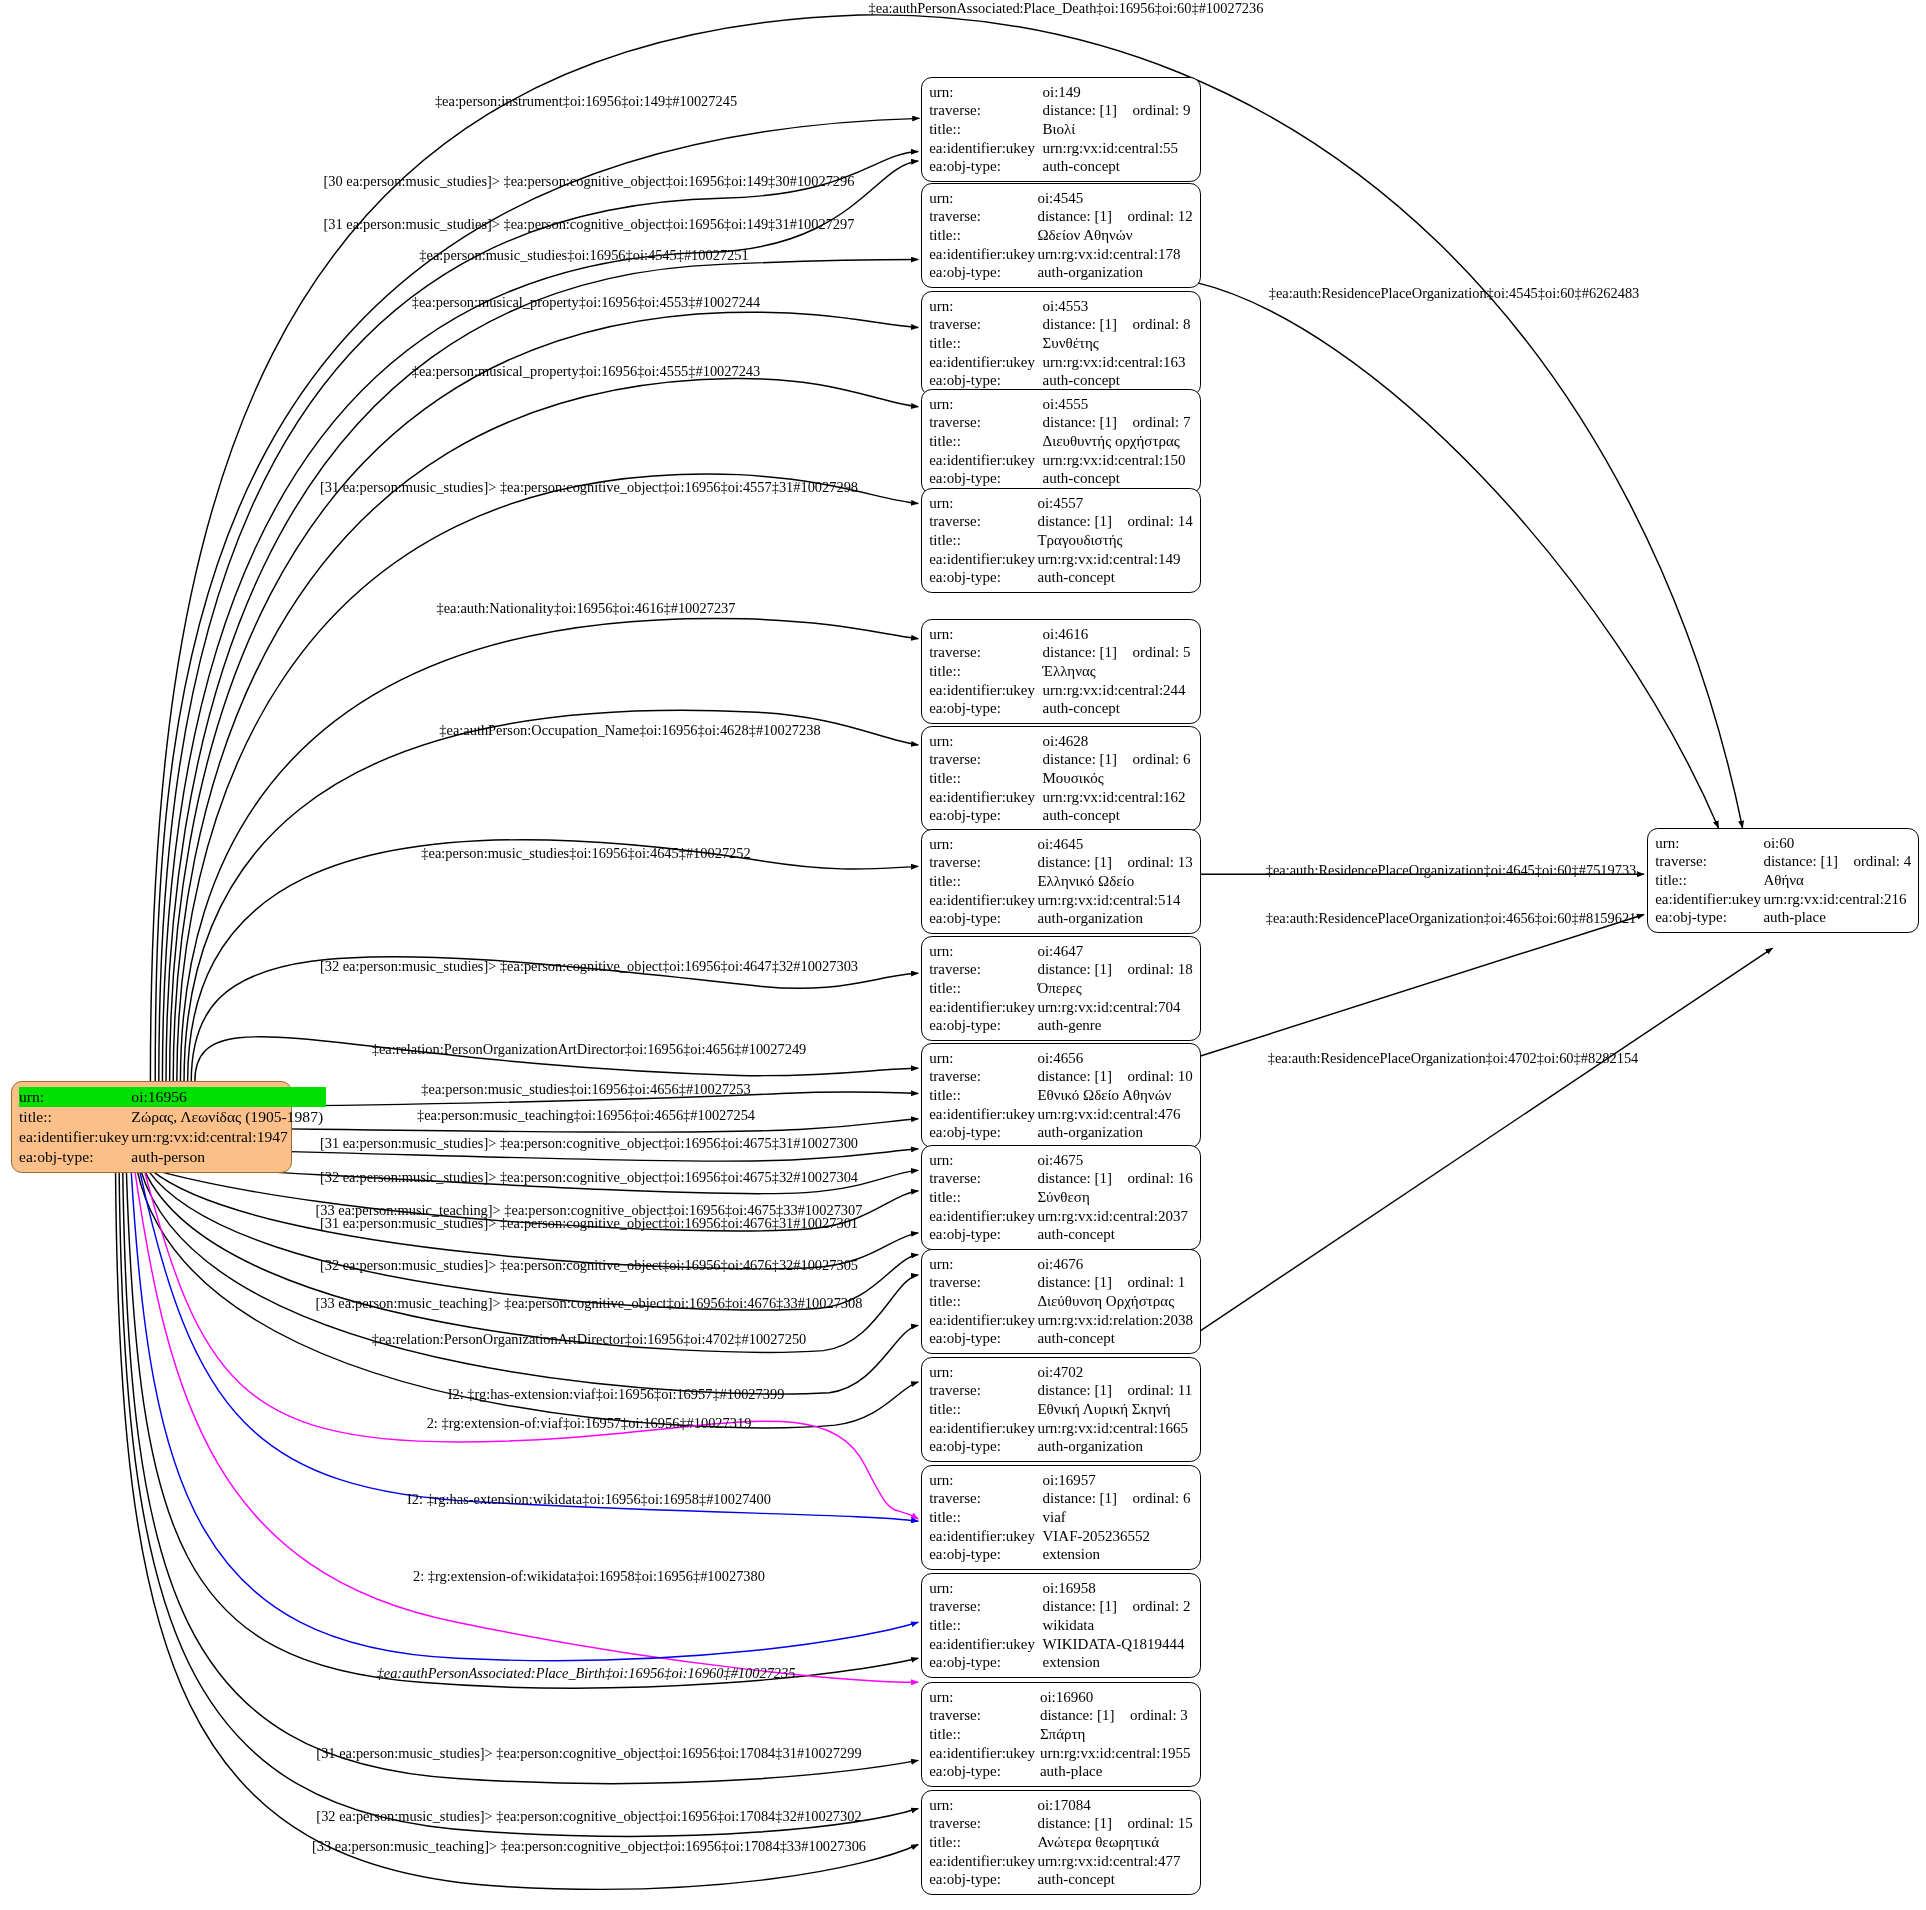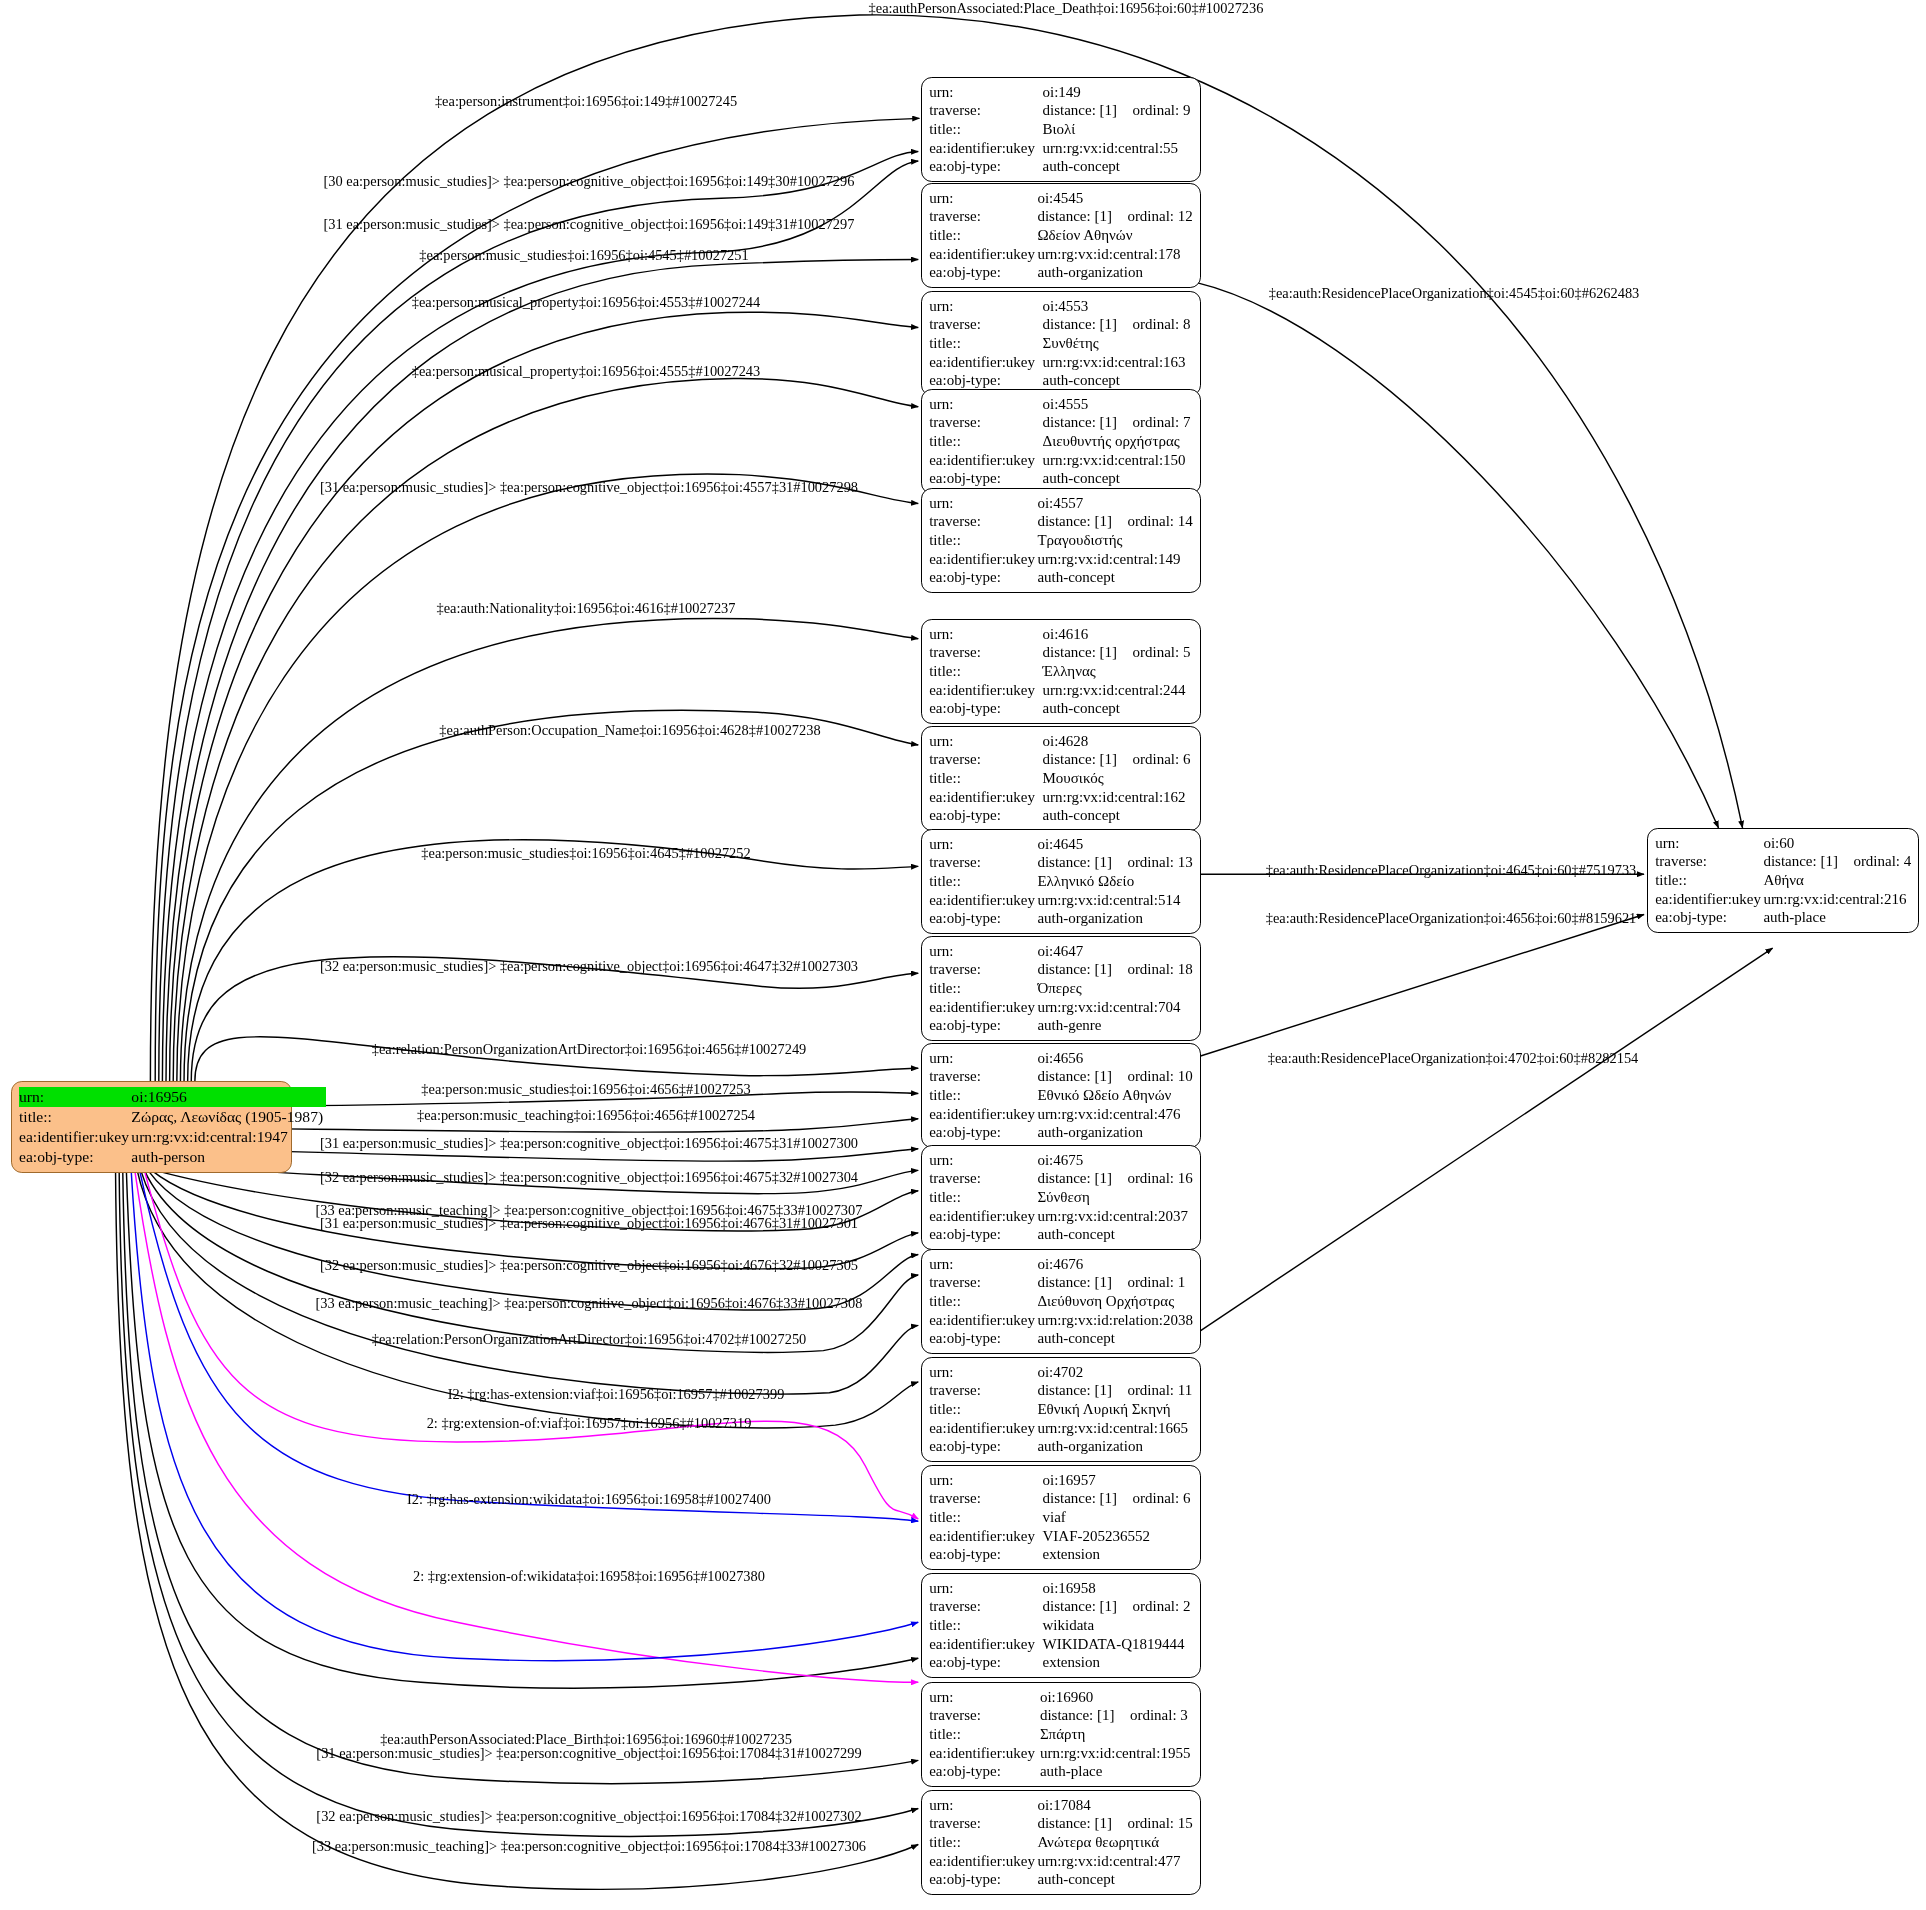--- a/index.html
+++ b/index.html
@@ -626,21 +626,21 @@
   <div class="elabel" style="left:589px;top:1177px;">[32 ea:person:music_studies]&gt; ‡ea:person:cognitive_object‡oi:16956‡oi:4675‡32#10027304</div>
   <div class="elabel" style="left:589px;top:1210px;">[33 ea:person:music_teaching]&gt; ‡ea:person:cognitive_object‡oi:16956‡oi:4675‡33#10027307</div>
   <div class="elabel" style="left:589px;top:1223px;">[31 ea:person:music_studies]&gt; ‡ea:person:cognitive_object‡oi:16956‡oi:4676‡31#10027301</div>
   <div class="elabel" style="left:589px;top:1265px;">[32 ea:person:music_studies]&gt; ‡ea:person:cognitive_object‡oi:16956‡oi:4676‡32#10027305</div>
   <div class="elabel" style="left:589px;top:1303px;">[33 ea:person:music_teaching]&gt; ‡ea:person:cognitive_object‡oi:16956‡oi:4676‡33#10027308</div>
   <div class="elabel" style="left:589px;top:1339px;">‡ea:relation:PersonOrganizationArtDirector‡oi:16956‡oi:4702‡#10027250</div>
   <div class="elabel" style="left:616px;top:1375px;margin-top:19px;">I2: ‡rg:has-extension:viaf‡oi:16956‡oi:16957‡#10027399</div>
   <div class="elabel" style="left:589px;top:1423px;">2: ‡rg:extension-of:viaf‡oi:16957‡oi:16956‡#10027319</div>
   <div class="elabel" style="left:589px;top:1499px;">I2: ‡rg:has-extension:wikidata‡oi:16956‡oi:16958‡#10027400</div>
   <div class="elabel" style="left:589px;top:1576px;">2: ‡rg:extension-of:wikidata‡oi:16958‡oi:16956‡#10027380</div>
-  <div class="elabel" style="left:586px;top:1739px;">‡ea:authPersonAssociated:Place_Birth‡oi:16956‡oi:16960‡#10027235</div>
+  <div class="elabel" style="left:586px;top:1673px;font-style:italic;">‡ea:authPersonAssociated:Place_Birth‡oi:16956‡oi:16960‡#10027235</div>
   <div class="elabel" style="left:589px;top:1753px;">[31 ea:person:music_studies]&gt; ‡ea:person:cognitive_object‡oi:16956‡oi:17084‡31#10027299</div>
   <div class="elabel" style="left:589px;top:1816px;">[32 ea:person:music_studies]&gt; ‡ea:person:cognitive_object‡oi:16956‡oi:17084‡32#10027302</div>
   <div class="elabel" style="left:589px;top:1846px;">[33 ea:person:music_teaching]&gt; ‡ea:person:cognitive_object‡oi:16956‡oi:17084‡33#10027306</div>
   <div class="elabel" style="left:1454px;top:293px;">‡ea:auth:ResidencePlaceOrganization‡oi:4545‡oi:60‡#6262483</div>
   <div class="elabel" style="left:1451px;top:870px;">‡ea:auth:ResidencePlaceOrganization‡oi:4645‡oi:60‡#7519733</div>
   <div class="elabel" style="left:1451px;top:918px;">‡ea:auth:ResidencePlaceOrganization‡oi:4656‡oi:60‡#8159621</div>
   <div class="elabel" style="left:1453px;top:1058px;">‡ea:auth:ResidencePlaceOrganization‡oi:4702‡oi:60‡#8282154</div>
 
   <div class="footer" style="left:1063px;top:1972px;">root: 16956 nodes count: 19</div>
 

